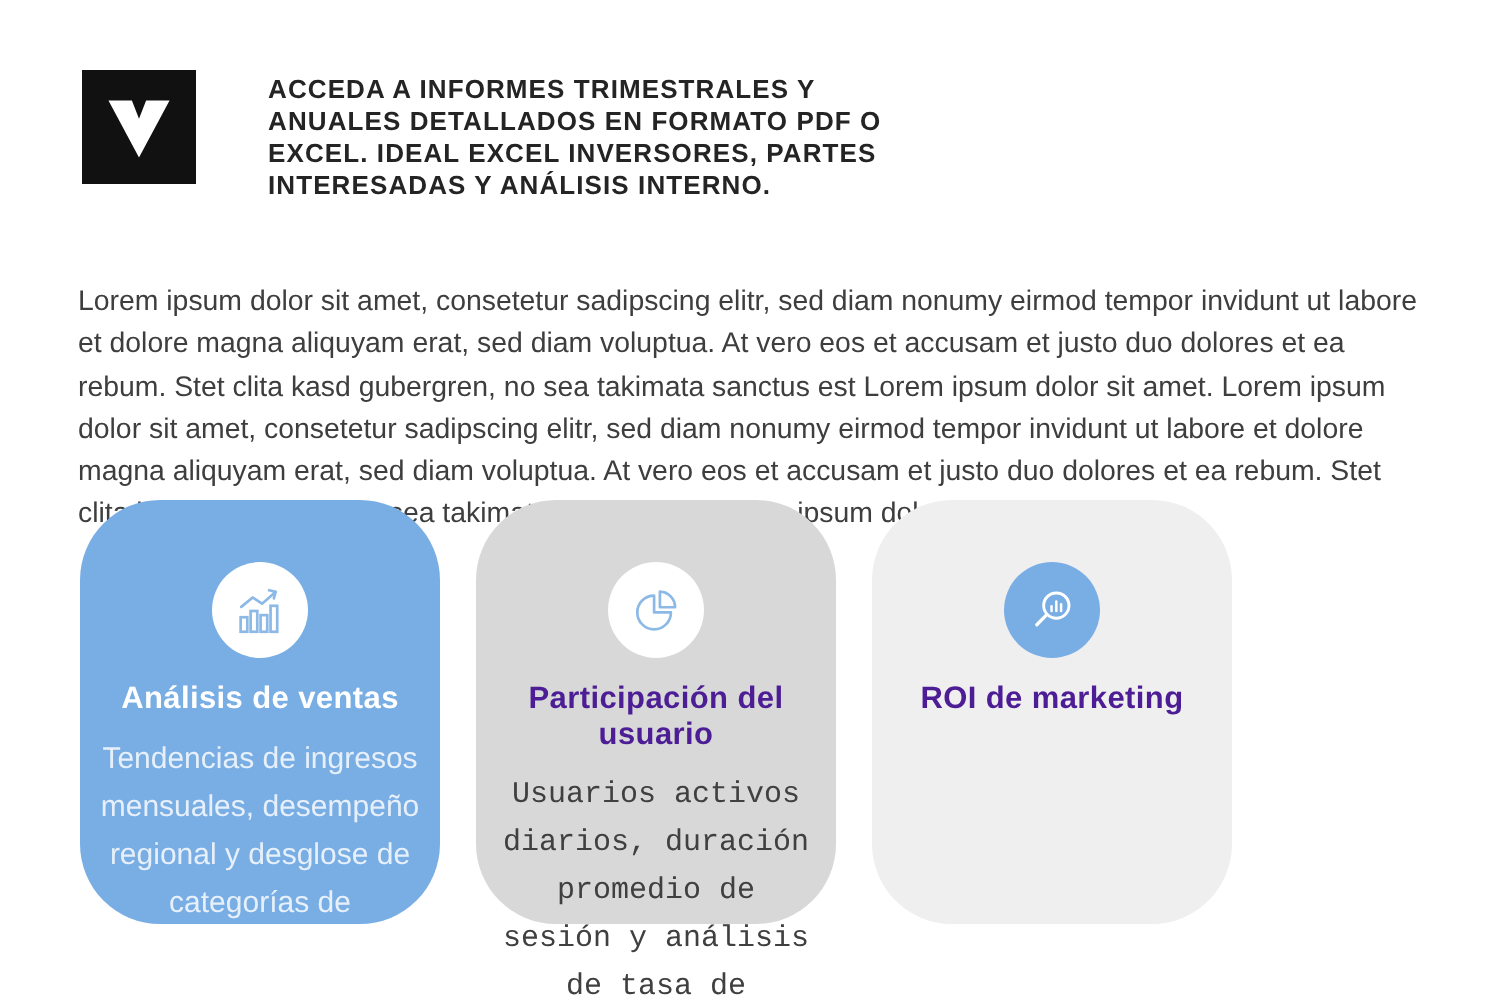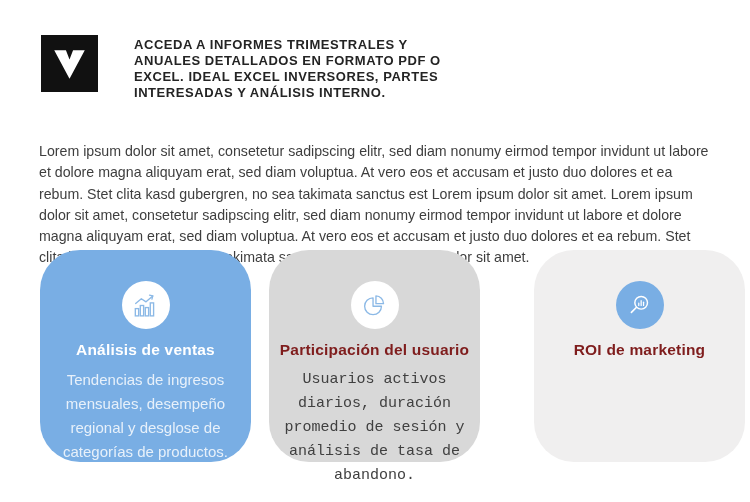--- a/index.html
+++ b/index.html
@@ -37,45 +37,45 @@
     line-height: 21.2px;
     color: #3e3e3e;
   }
 
   
   .cards {
     position: absolute; left: 40px; top: 250px;
     display: flex; gap: 18px;
   }
   .card {
-    width: 211px; height: 212px;
+    width: 180px; height: 212px;
     border-radius: 40px;
     text-align: center;
     box-sizing: border-box;
   }
   .card-blue  { background: #79aee4; }
   .card-gray  { background: #d8d8d8; }
-  .card-light { background: #f0efef; margin-left: 36px; }
+  .card-light { background: #f0efef; }
 
   .icon-badge {
     width: 48px; height: 48px; border-radius: 50%;
     margin: 31px auto 0 auto;
     display: flex; align-items: center; justify-content: center;
   }
   .badge-white { background: #ffffff; }
   .badge-blue  { background: #79aee4; }
 
   .card-title {
     margin-top: 12px;
     font-size: 15.5px;
     font-weight: bold;
     letter-spacing: 0.2px;
   }
   .title-light { color: #ffffff; }
-  .title-dark  { color: #7f1d1d; text-align: center; }
+  .title-dark  { color: #4c1d95; text-align: center; }
 
   .card-desc {
     margin-top: 9px;
     padding: 0 9px;
     font-size: 15px;
     line-height: 24px;
   }
   .desc-light { color: rgba(255,255,255,0.82); }
   .desc-dark  { color: #404040; font-family: Liberation Mono, monospace; }
 </style>

